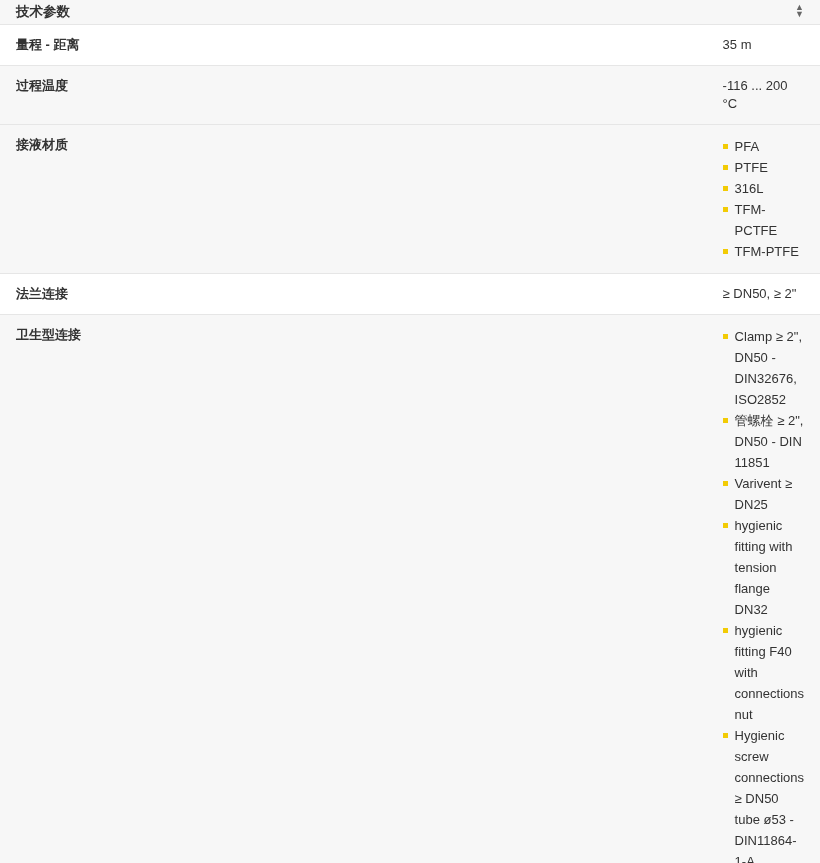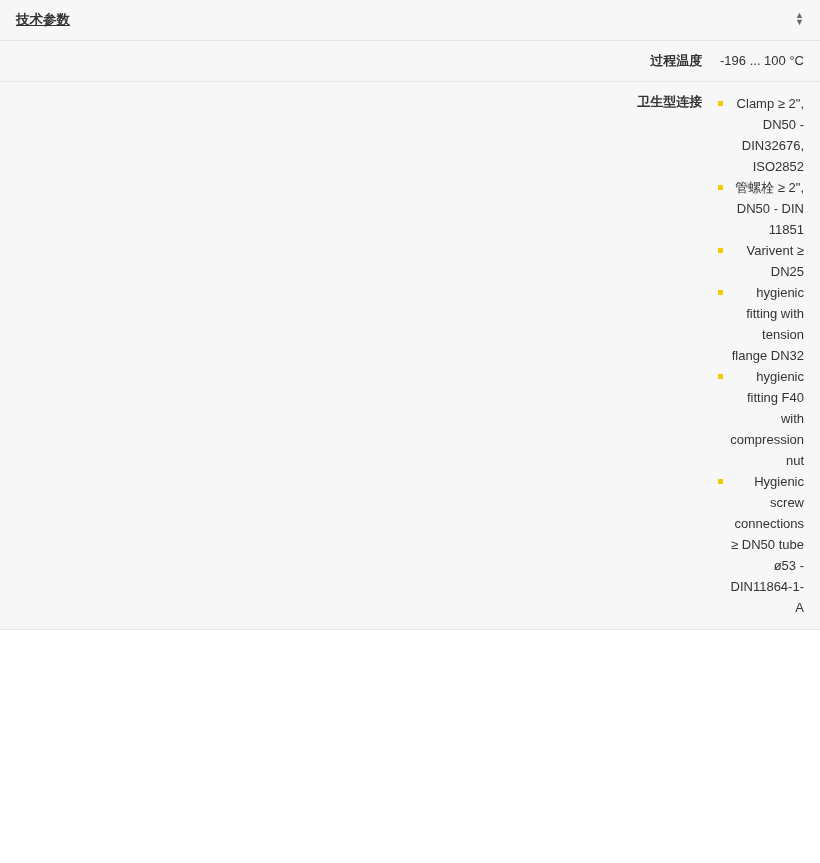--- a/index.html
+++ b/index.html
@@ -15,25 +15,24 @@
     font-size: 13px;
     color: #333333;
   }
   .spec-table tr {
     border-bottom: 1px solid #e6e6e6;
   }
   .header-row {
     background: #f7f7f7;
   }
   .header-row td {
-    padding: 11px 16px;
+    padding: 3px 16px;
     font-weight: bold;
     color: #333333;
     font-size: 13.5px;
-    text-decoration: underline;
   }
   .header-title {
     width: 100%;
   }
   .sort-cell {
     text-align: right;
     padding-right: 16px;
     white-space: nowrap;
     width: 30px;
   }
@@ -54,21 +53,20 @@
     font-size: 13px;
   }
   td.value-cell {
     vertical-align: top;
     padding: 11px 16px 11px 0;
     color: #333333;
     font-size: 13px;
   }
   tr.alt {
     background: #f7f7f7;
-    text-align: right;
   }
   tr.plain {
     background: #ffffff;
   }
   ul.bullets {
     margin: 0;
     padding: 0;
     list-style: none;
   }
   ul.bullets li {
@@ -94,31 +92,51 @@
 <body>
 
 <table class="spec-table">
   <tbody id="table-body">
     <tr class="header-row">
       <td class="header-title" colspan="1">技术参数</td>
       <td class="sort-cell">
         <span class="sort-icon"><span>▲</span><span>▼</span></span>
       </td>
     </tr>
+  <tr class="plain">
+        <td class="label-cell">量程 - 距离</td>
+        <td class="value-cell"><span class="single-value">35 m</span></td>
+      </tr>
       <tr class="alt">
         <td class="label-cell">过程温度</td>
-        <td class="value-cell"><span class="single-value">-196 ... 100 °C</span></td>
+        <td class="value-cell"><span class="single-value">-116 ... 200 °C</span></td>
+      </tr>
+      <tr class="alt">
+        <td class="label-cell">接液材质</td>
+        <td class="value-cell">
+          <ul class="bullets">
+            <li>PFA</li>
+            <li>PTFE</li>
+            <li>316L</li>
+            <li>TFM-PCTFE</li>
+            <li>TFM-PTFE</li>
+          </ul>
+        </td>
+      </tr>
+      <tr class="plain">
+        <td class="label-cell">法兰连接</td>
+        <td class="value-cell"><span class="single-value">≥ DN50, ≥ 2"</span></td>
       </tr>
       <tr class="alt">
         <td class="label-cell">卫生型连接</td>
         <td class="value-cell">
           <ul class="bullets">
             <li>Clamp ≥ 2", DN50 - DIN32676, ISO2852</li>
             <li>管螺栓 ≥ 2", DN50 - DIN 11851</li>
             <li>Varivent ≥ DN25</li>
             <li>hygienic fitting with tension flange DN32</li>
-            <li>hygienic fitting F40 with compression nut</li>
+            <li>hygienic fitting F40 with connections nut</li>
             <li>Hygienic screw connections ≥ DN50 tube ø53 - DIN11864-1-A</li>
           </ul>
         </td>
       </tr>
     </tbody>
 </table>
 
 </body></html>

